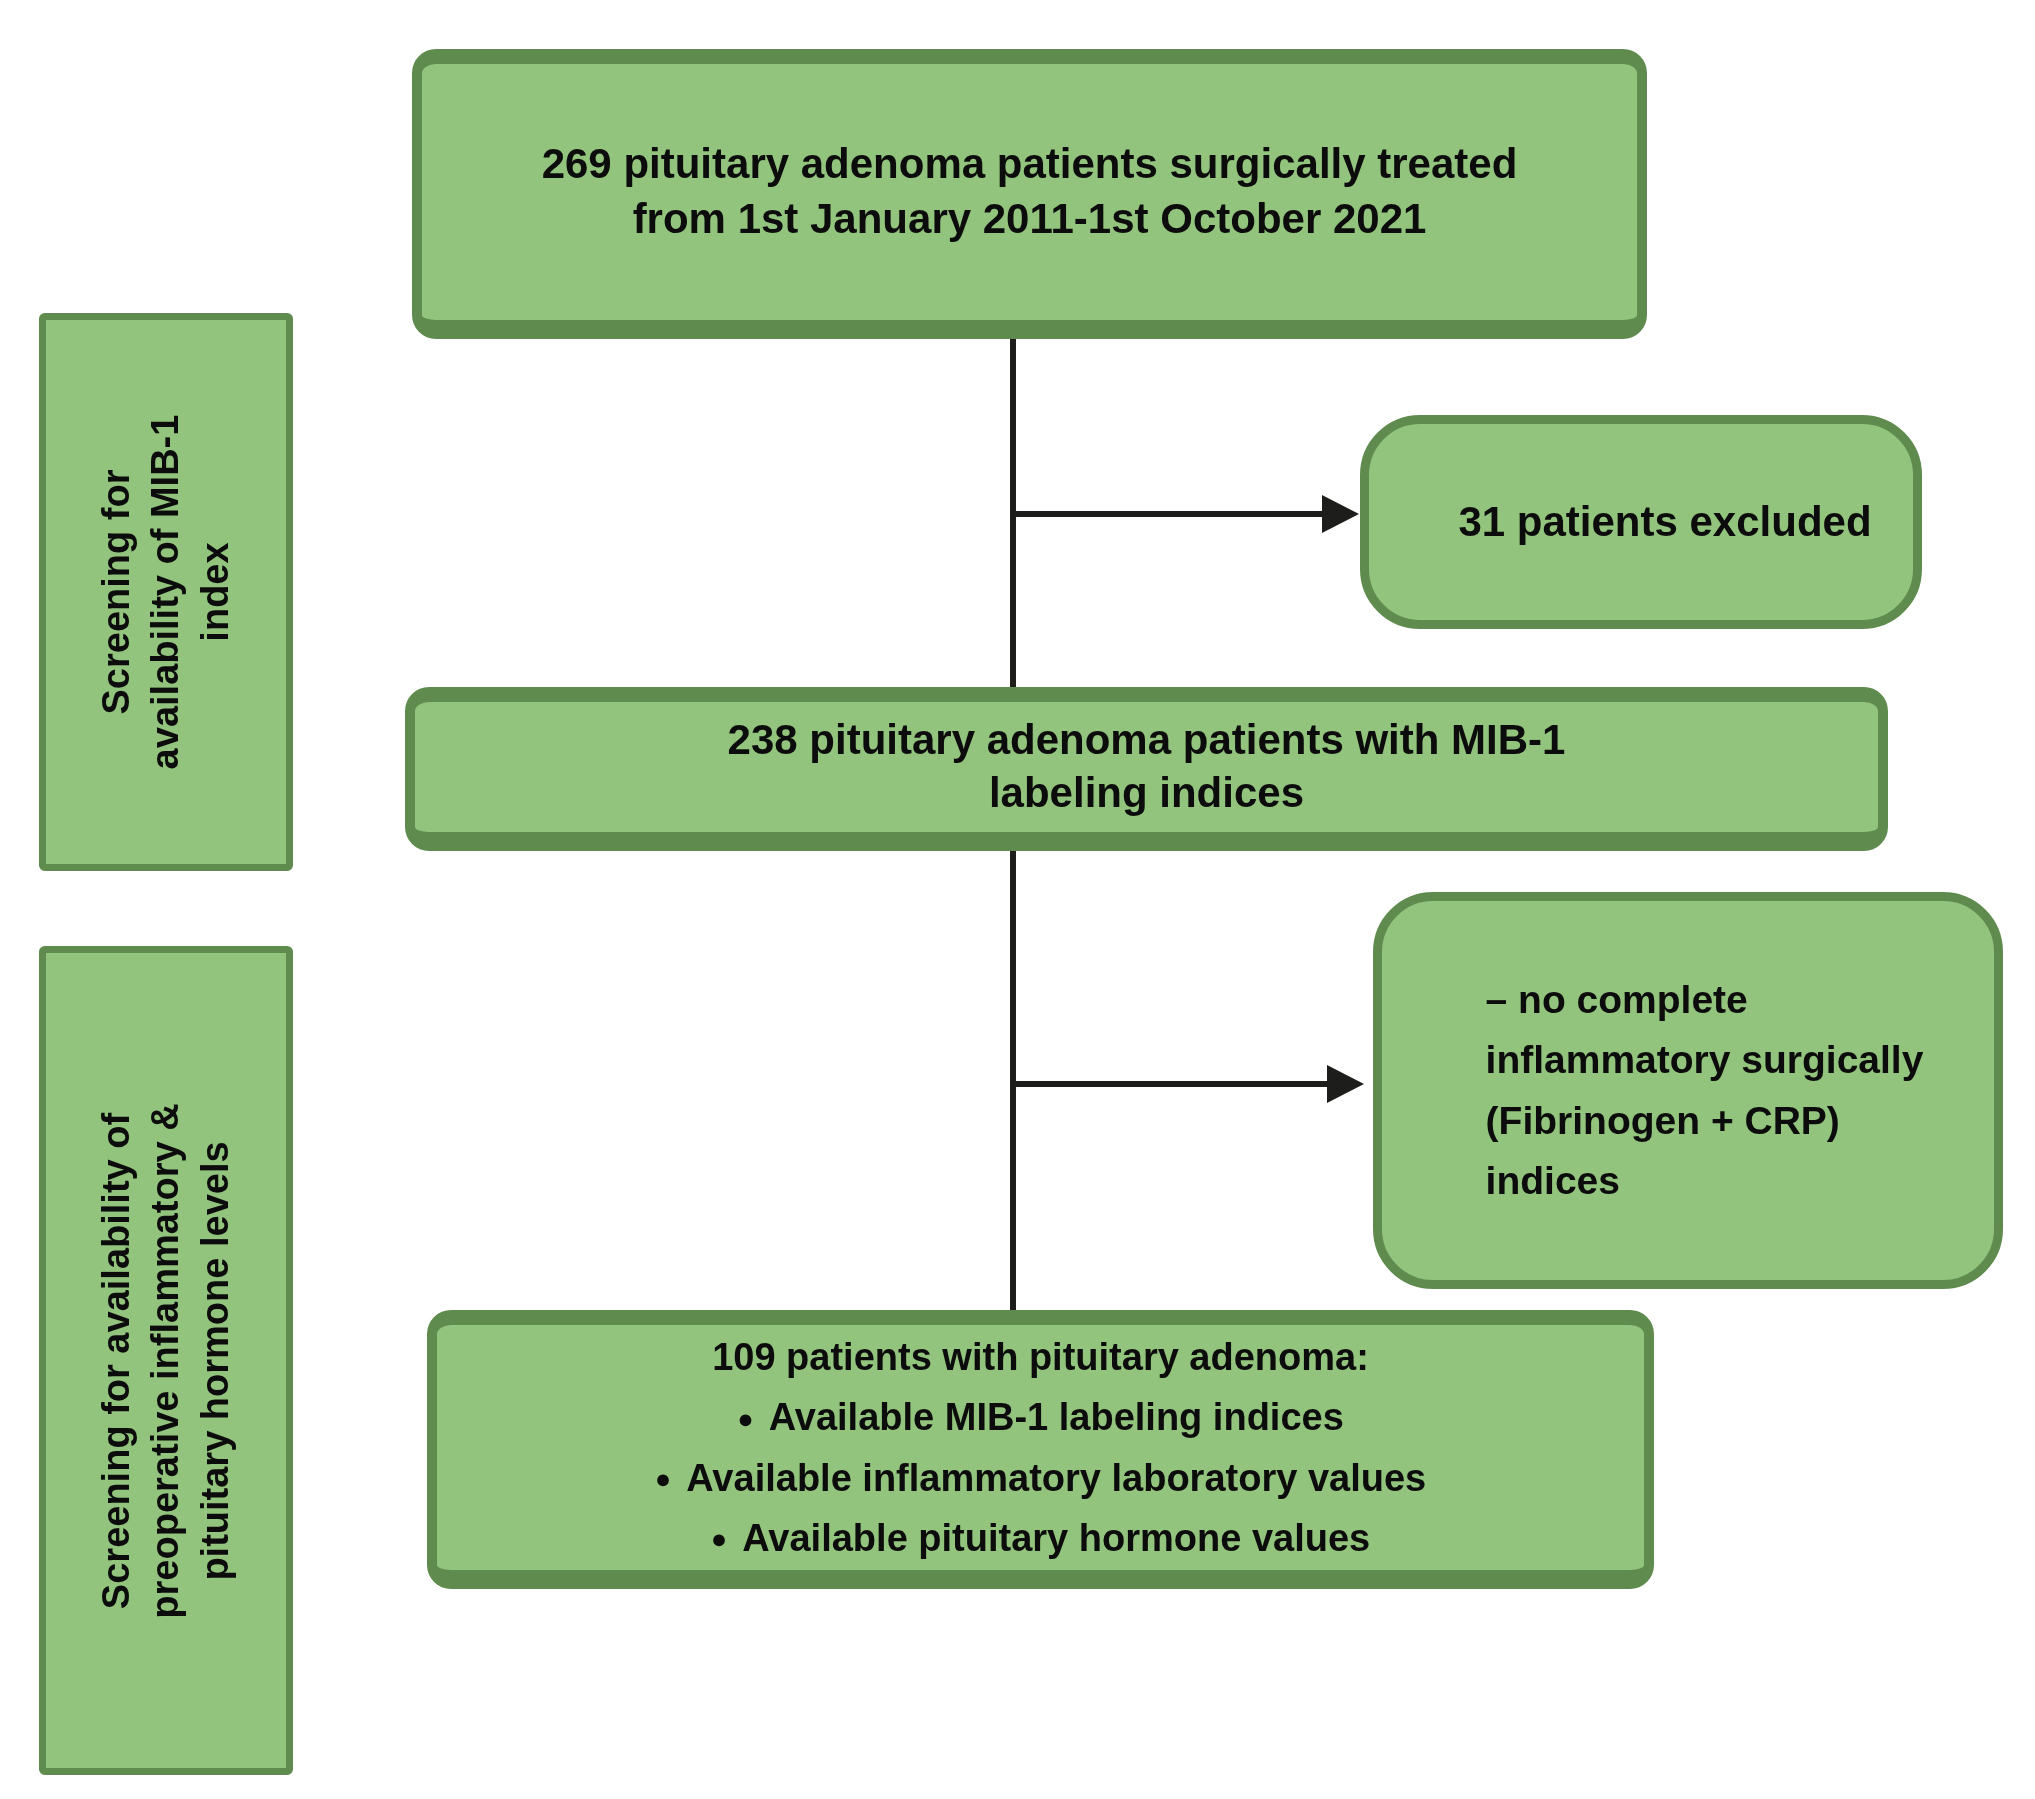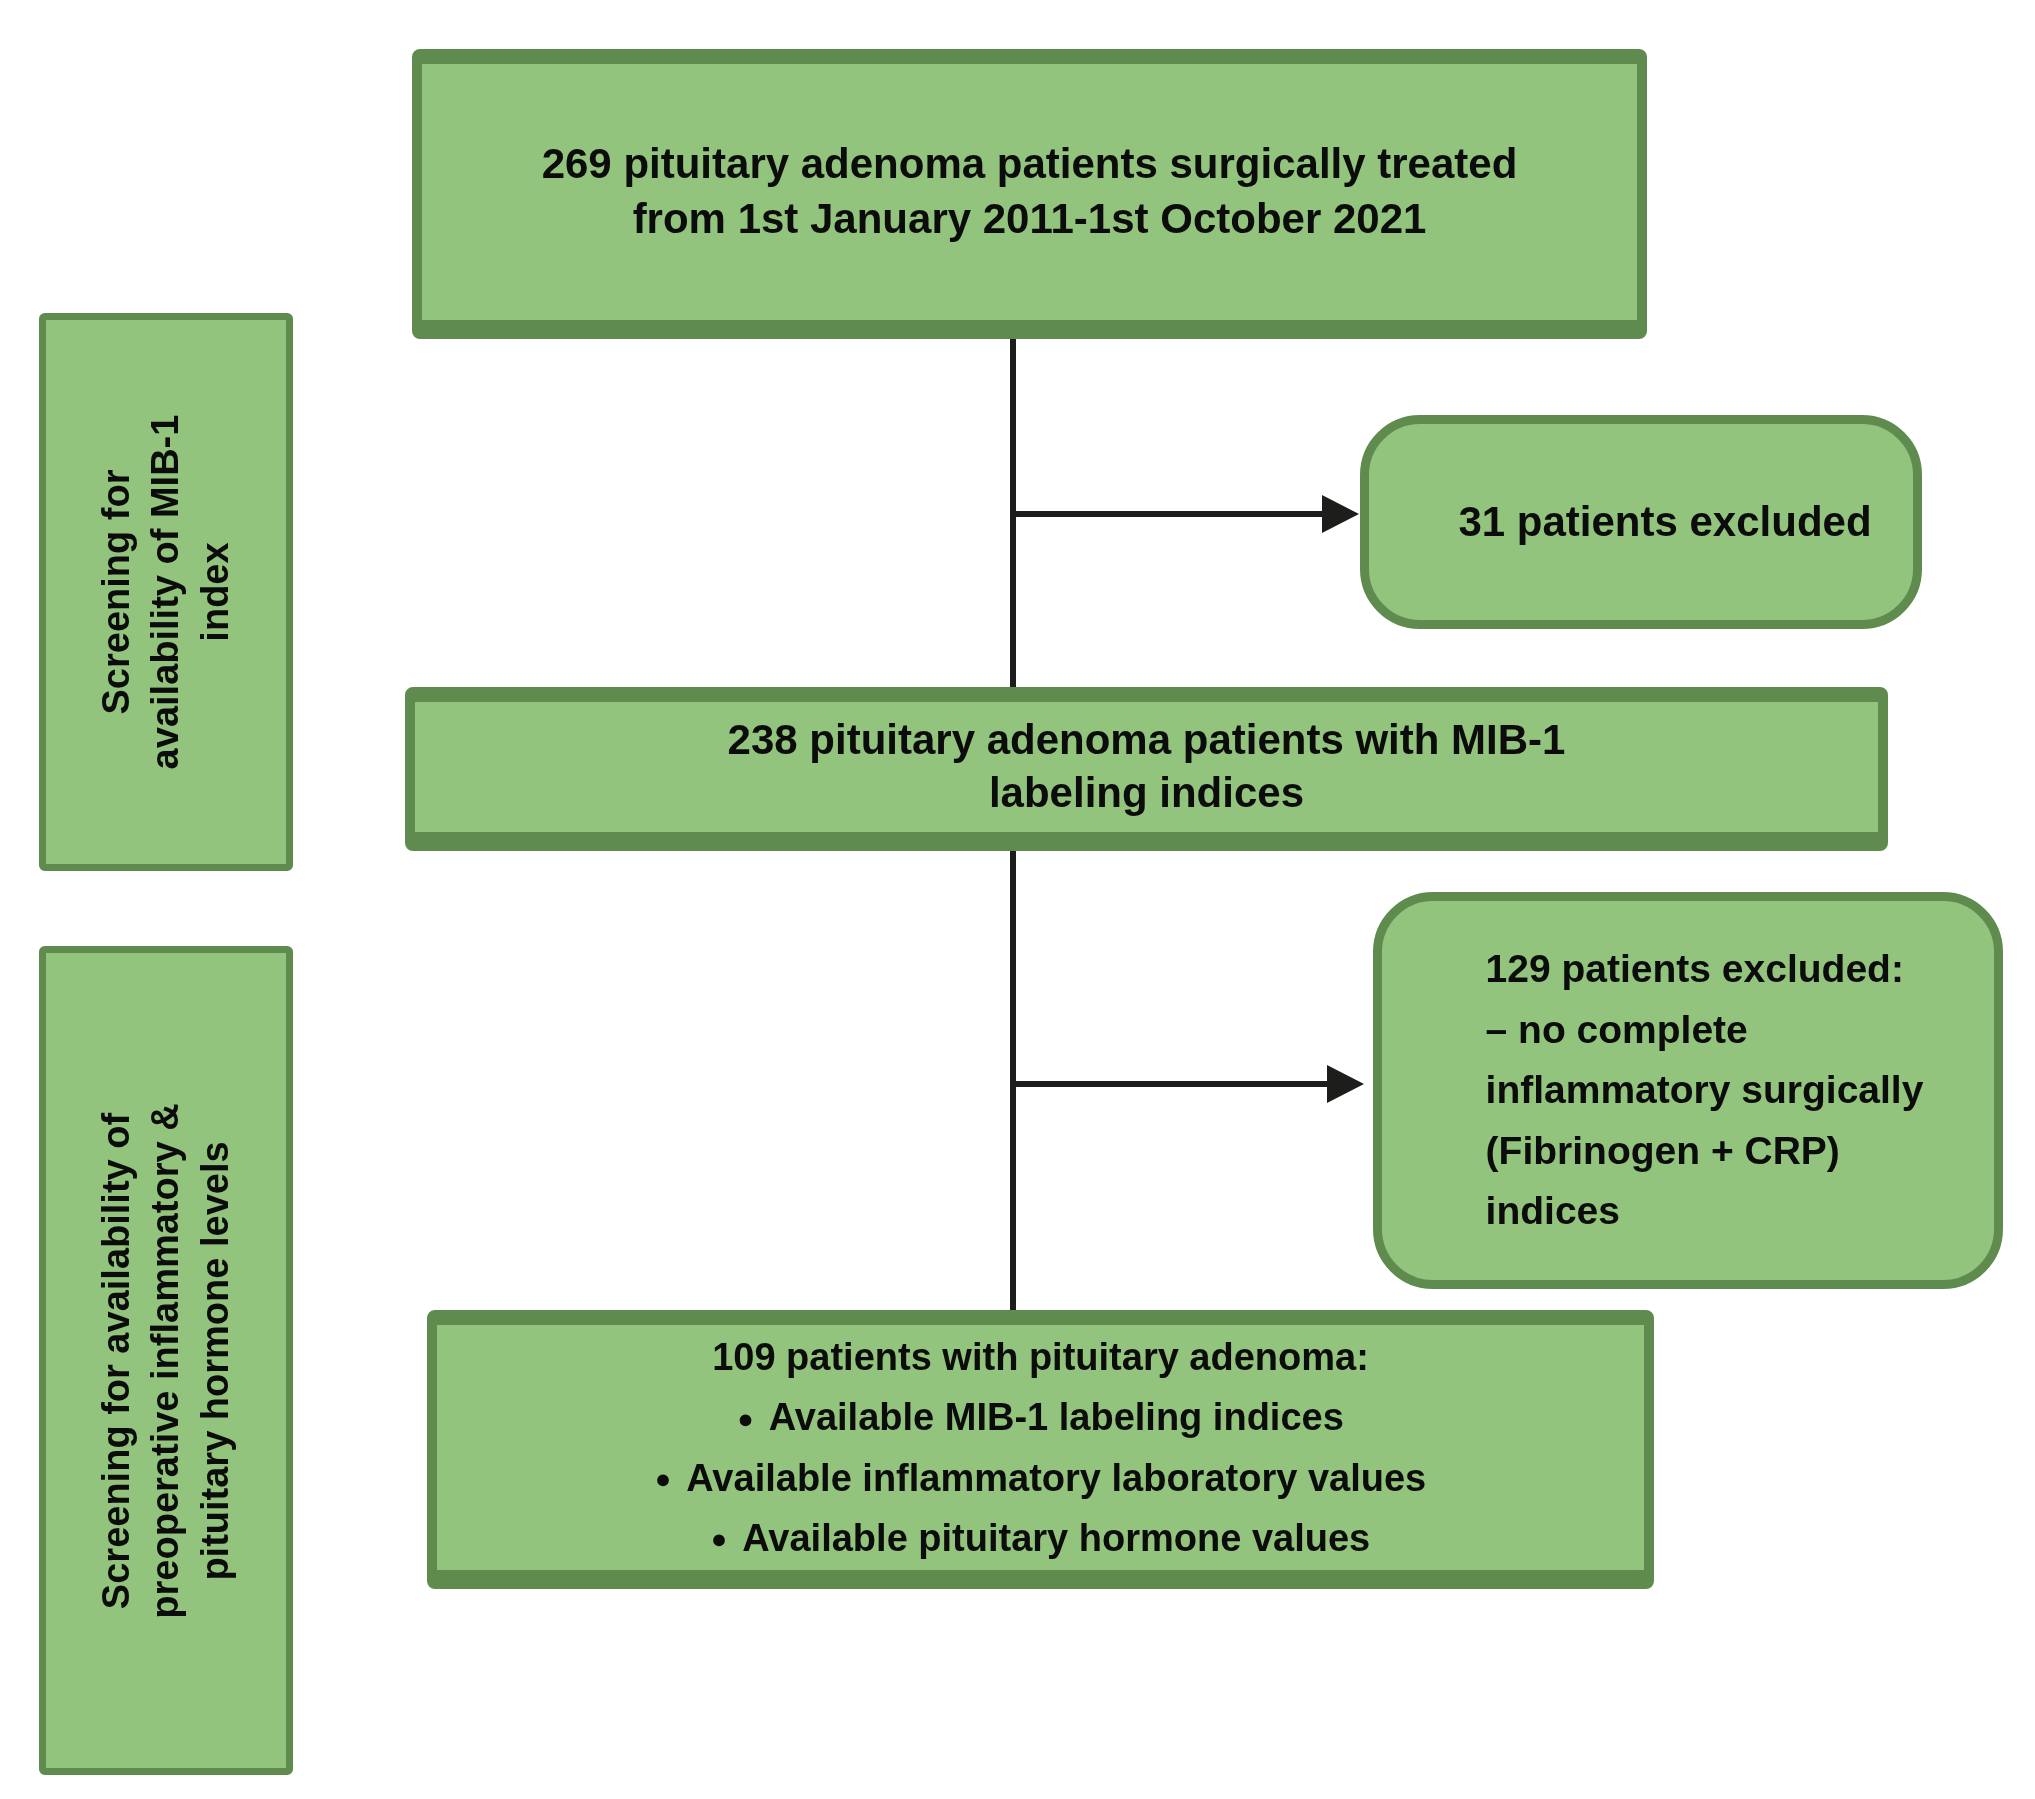--- a/index.html
+++ b/index.html
@@ -22,21 +22,21 @@
     background: var(--fill, #93c47d);
     border-style: solid;
     border-color: var(--border, #5f8c4e);
     display: flex;
     align-items: center;
     justify-content: center;
     text-align: center;
   }
   .rect {
     border-width: 15px 10.3px 19.4px 10.3px;
-    border-radius: 8px;
+    border-radius: 24px;
   }
   .round {
     border-width: 9.7px;
     border-radius: 60px;
     padding-left: 48px;
   }
   .side {
     border-width: 7.4px;
     border-radius: 5.7px;
   }
@@ -124,21 +124,20 @@
   </div>
 </div>
 
 <div id="vline-2" class="connector"></div>
 
 <div id="arrow-2-shaft" class="connector"></div>
 <div id="arrow-2-head" class="arrow-head"></div>
 
 <div id="excluded-129" class="box round">
   <div class="vcenter">
-    <div>129 patients excluded:</div>
     <div>– no complete</div>
     <div>inflammatory surgically</div>
     <div>(Fibrinogen + CRP)</div>
     <div>indices</div>
   </div>
 </div>
 
 <div id="box-109" class="box rect">
   <div>109 patients with pituitary adenoma:</div>
   <div class="bullet-line">

